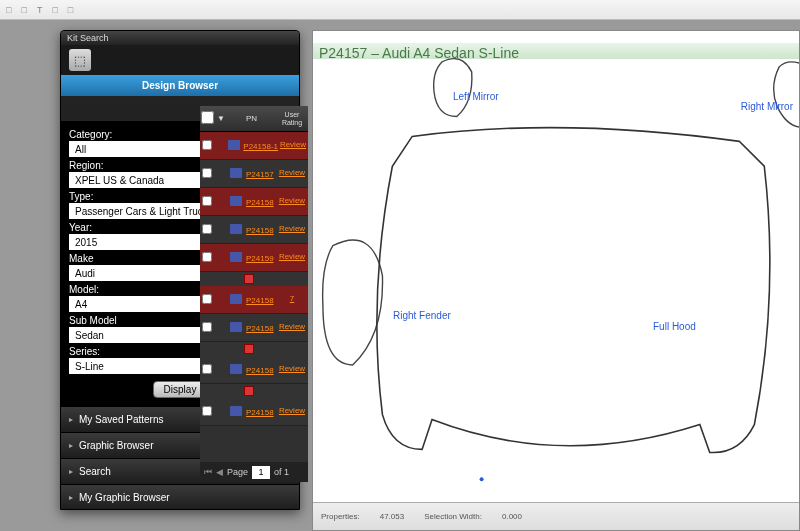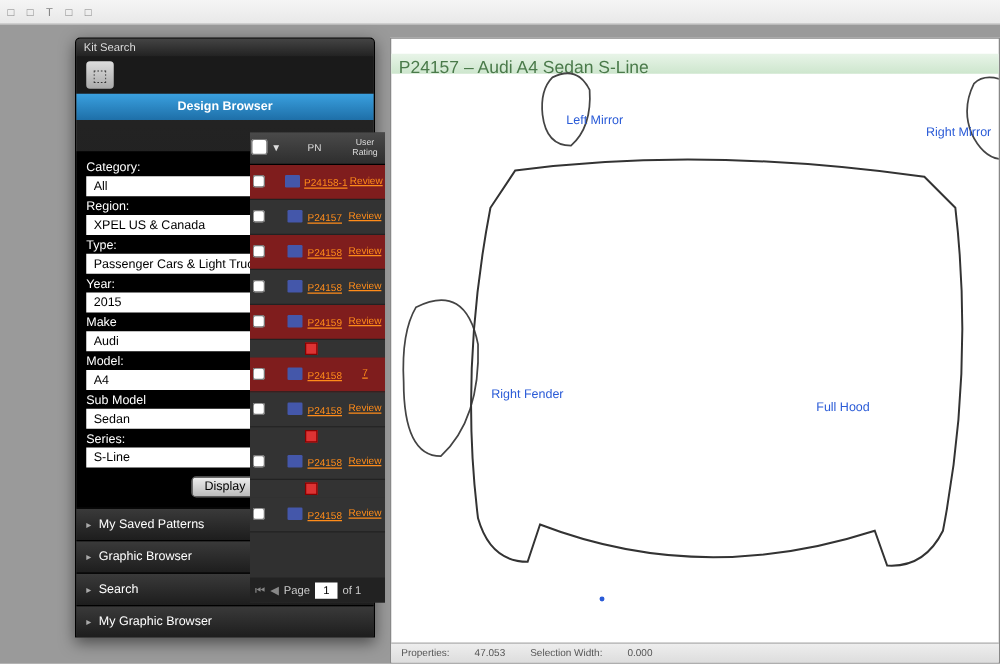--- a/index.html
+++ b/index.html
@@ -107,21 +107,21 @@
     background:#fff; border:1px solid #888;
   }
   .viewport-title{
     height:16px; background:linear-gradient(#e8f4e8,#cde6cd);
     font-size:14px; color:#4a7a4a; padding:2px 6px;margin-top:12px;
   }
   .canvas-label{
     position:absolute; font-size:10px; color:#2a5bd7;
   }
   .status-bar{
-    position:absolute; bottom:0; left:0; right:0; height:16px;
+    position:absolute; bottom:0; left:0; right:0; height:28px;
     background:linear-gradient(#eee,#ddd); border-top:1px solid #aaa;
     font-size:8px; color:#555; display:flex; align-items:center; gap:20px;
     padding:4px 8px;
   }
   svg.pattern { position:absolute; top:16px; left:0; width:100%; height:calc(100% - 32px); }
 </style>
 </head>
 <body>
 
 <div class="toolbar-top">

